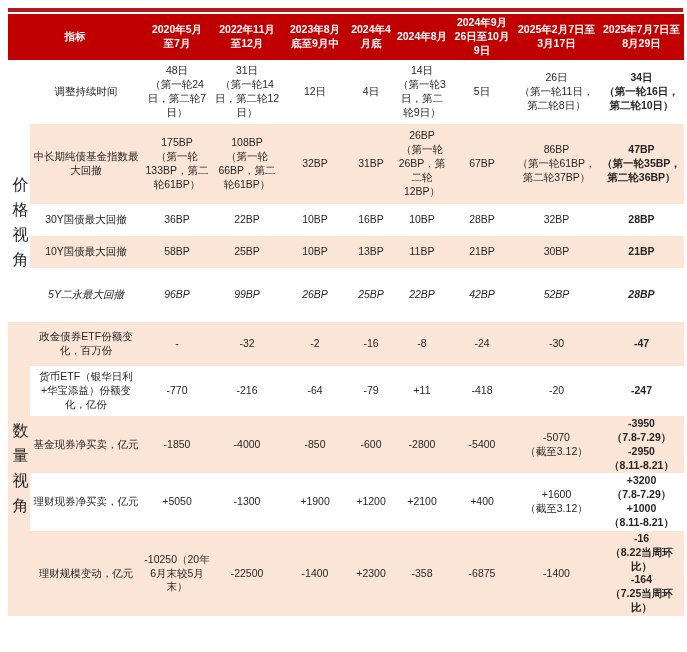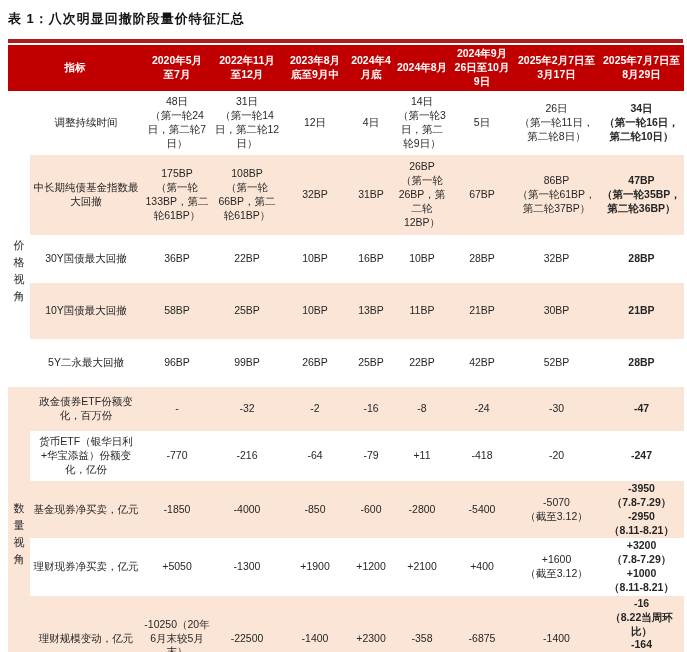--- a/index.html
+++ b/index.html
@@ -31,29 +31,28 @@
     font-size:10.5px;overflow:hidden;
   }
   thead th{
     background:var(--header-bg);color:var(--header-text);
     font-weight:bold;height:46px;
   }
   td.shaded{background:var(--shade);}
   td.group-cell{padding:0;}
   .vtext{
     width:13px;margin:0 auto;word-break:break-all;
-    line-height:1.55;font-size:11px;color:var(--body-text);
+    line-height:1.55;font-size:16px;color:var(--body-text);
   }
   tbody td:last-child{font-weight:bold;}
 </style>
 </head>
 <body>
 
 <div class="page">
-  <div class="title">表 1：八次明显回撤阶段量价特征汇总</div>
   <div class="rule"></div>
   <table>
     <colgroup>
         <col style="width: 22px;">
         <col style="width: 112px;">
         <col style="width: 70px;">
         <col style="width: 70px;">
         <col style="width: 66px;">
         <col style="width: 46px;">
         <col style="width: 56px;">
@@ -110,43 +109,43 @@
           <td class="shaded">32BP</td>
           <td class="shaded">31BP</td>
           <td class="shaded">26BP
 （第一轮26BP，第二轮12BP）</td>
           <td class="shaded">67BP</td>
           <td class="shaded">86BP
 （第一轮61BP，第二轮37BP）</td>
           <td class="shaded">47BP
 （第一轮35BP，第二轮36BP）</td>
         </tr>
-        <tr style="height: 48px;">
+        <tr style="height: 32px;">
           <td>30Y国债最大回撤</td>
           <td>36BP</td>
           <td>22BP</td>
           <td>10BP</td>
           <td>16BP</td>
           <td>10BP</td>
           <td>28BP</td>
           <td>32BP</td>
           <td>28BP</td>
         </tr>
-        <tr style="height: 56px;">
+        <tr style="height: 32px;">
           <td class="shaded">10Y国债最大回撤</td>
           <td class="shaded">58BP</td>
           <td class="shaded">25BP</td>
           <td class="shaded">10BP</td>
           <td class="shaded">13BP</td>
           <td class="shaded">11BP</td>
           <td class="shaded">21BP</td>
           <td class="shaded">30BP</td>
           <td class="shaded">21BP</td>
         </tr>
-        <tr style="height: 48px;">
+        <tr style="height: 54px; font-style: italic;">
           <td>5Y二永最大回撤</td>
           <td>96BP</td>
           <td>99BP</td>
           <td>26BP</td>
           <td>25BP</td>
           <td>22BP</td>
           <td>42BP</td>
           <td>52BP</td>
           <td>28BP</td>
         </tr>

